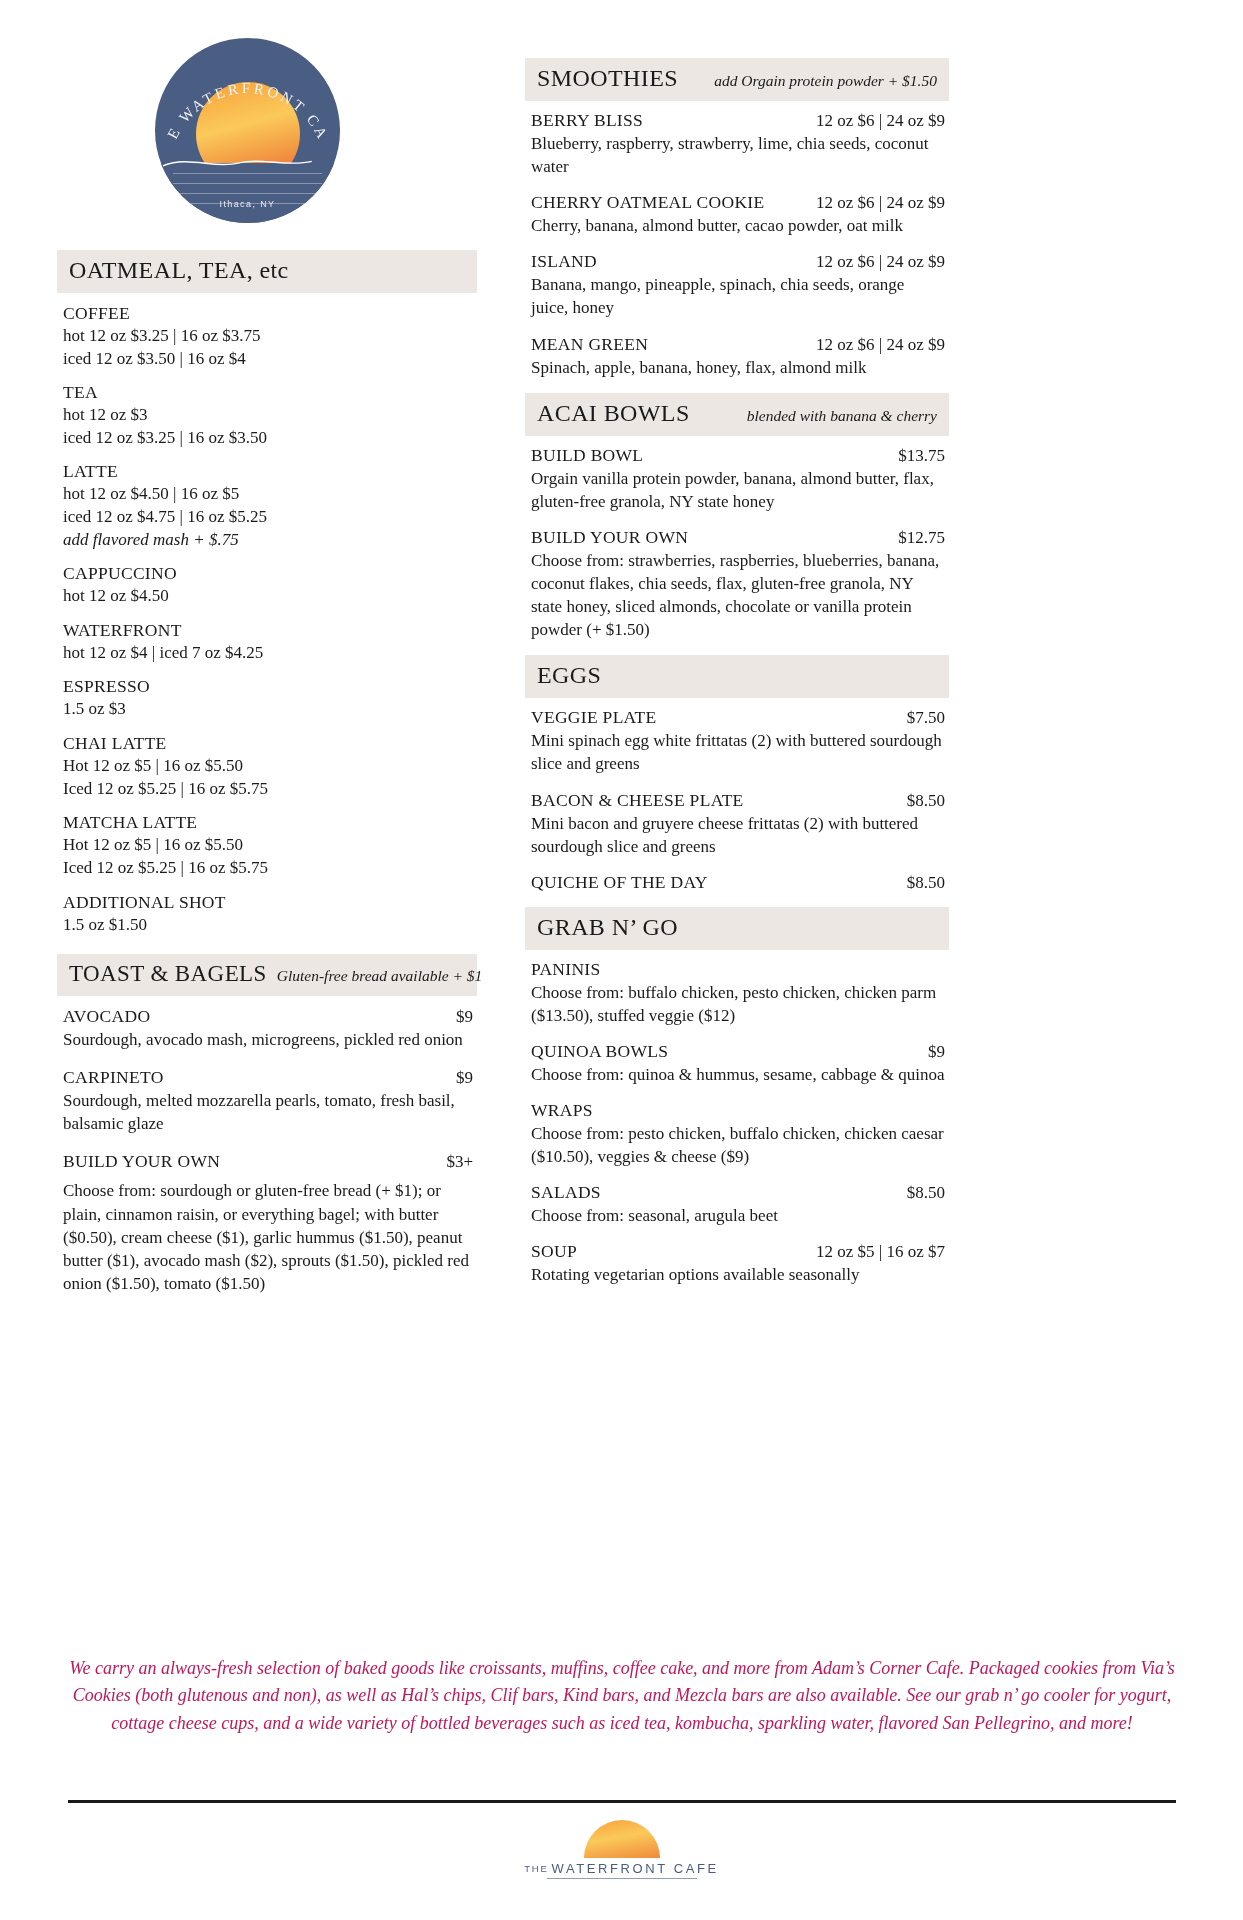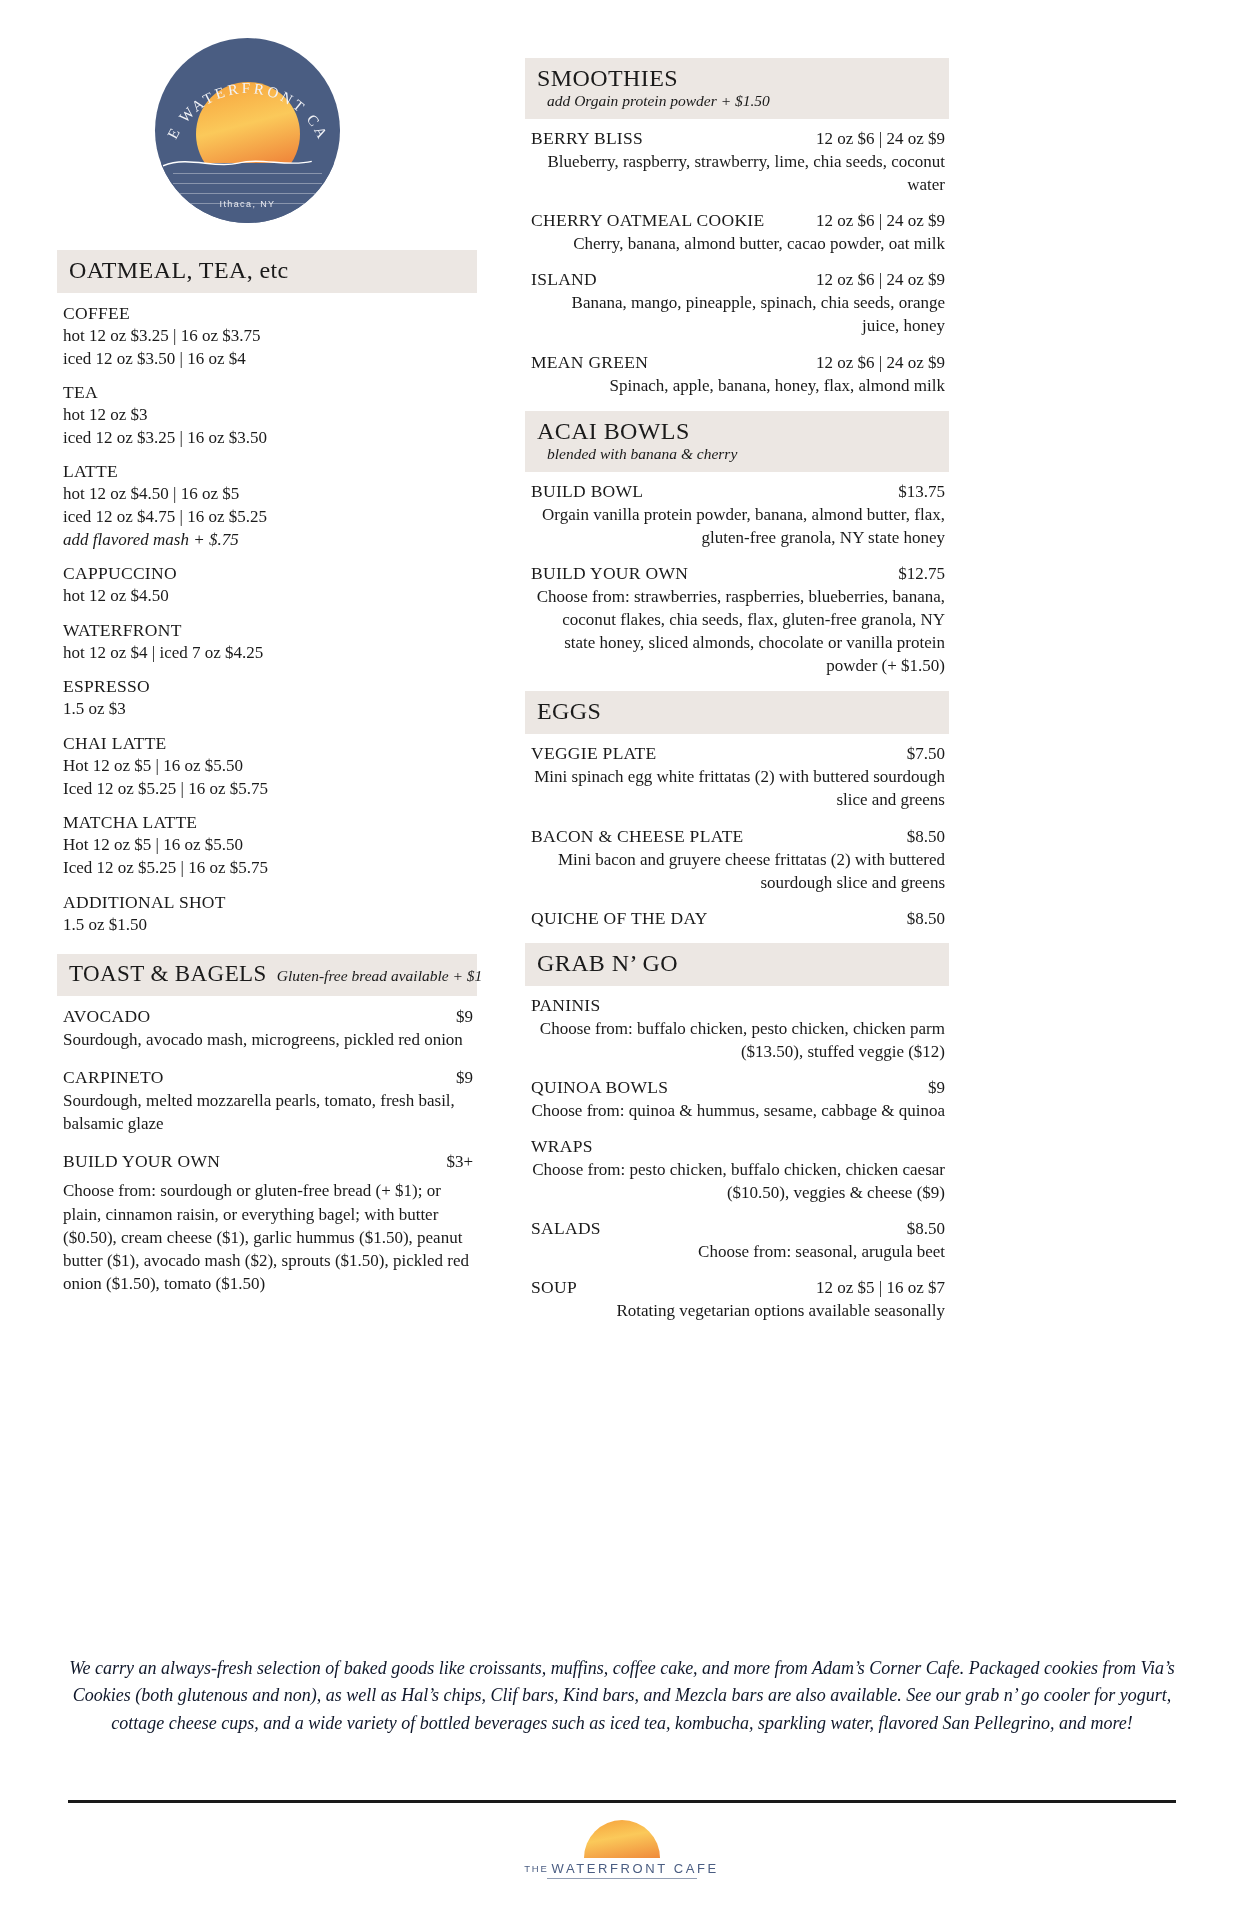--- a/index.html
+++ b/index.html
@@ -138,36 +138,36 @@
   }
   .line.it { font-style: italic; }
   .desc {
     font-size: 17px;
     line-height: 1.36;
     color: #1a1a1a;
     margin-top: 1px;
   }
 
   
-  .col-right .item { margin-bottom: 14px; text-align: right; }
-  .col-right .sec-head { margin-bottom: 9px; flex-direction: column; }
+  .col-right .item { margin-bottom: 14px; }
+  .col-right .sec-head { margin-bottom: 9px; }
 
   .sec { margin-bottom: 14px; }
   .sec.gap-lg { margin-bottom: 18px; }
 
   
   .footer-note {
     position: absolute;
     left: 62px; top: 1655px;
     width: 1120px;
     text-align: center;
     font-style: italic;
     font-size: 18px;
     line-height: 1.52;
-    color: #0f172a;
+    color: #be185d;
   }
   .footer-rule {
     position: absolute;
     left: 68px; top: 1800px;
     width: 1108px;
     height: 3px;
     background: #1a1a1a;
   }
   .footer-logo {
     position: absolute;

